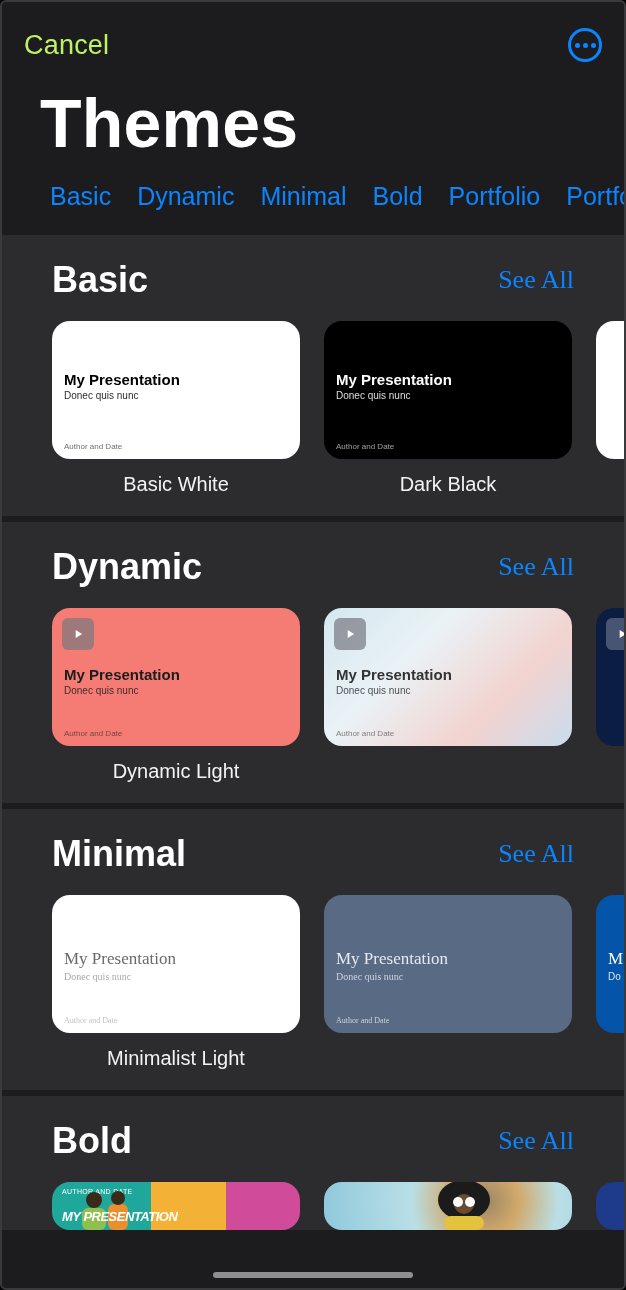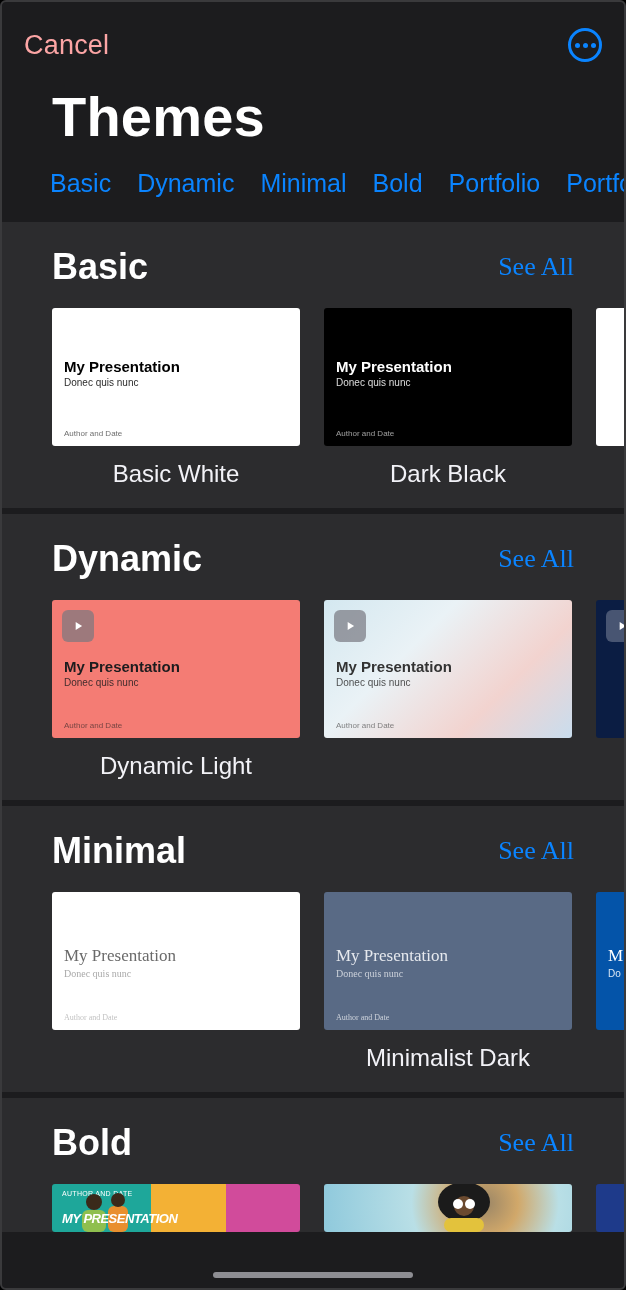--- a/index.html
+++ b/index.html
@@ -9,55 +9,55 @@
     font-family: -apple-system, "SF Pro Text", "Helvetica Neue", Arial, sans-serif;
     color: #fff;
     border: 2px solid #3a3a3c;
     border-radius: 6px;
     position: relative;
   }
   .topbar {
     display: flex; align-items: center; justify-content: space-between;
     padding: 26px 22px 16px 22px;
   }
-  .cancel { color: #fca5a5; font-size: 27px; font-weight: 400; letter-spacing: 0.2px; cursor: pointer; }
+  .cancel { color: #bef264; font-size: 27px; font-weight: 400; letter-spacing: 0.2px; cursor: pointer; }
   .more-circle {
     width: 34px; height: 34px; border: 3px solid #0a84ff; border-radius: 50%;
     display: flex; align-items: center; justify-content: center; cursor: pointer;
   }
   .more-dots { display: flex; gap: 3px; }
   .more-dots span { width: 5px; height: 5px; background: #0a84ff; border-radius: 50%; }
-  .page-title { font-size: 56px; font-weight: 700; padding: 6px 50px 14px 50px; letter-spacing: 0.2px; }
+  .page-title { font-size: 68px; font-weight: 700; padding: 6px 50px 14px 38px; letter-spacing: 0.2px; }
   .catbar {
     display: flex; gap: 26px; overflow: hidden; padding: 6px 0 18px 48px;
   }
   .catbar a { color: #0a84ff; font-size: 25px; cursor: pointer; white-space: nowrap; }
   .section { background: #2c2c2e; padding: 24px 0 20px 0; margin-top: 6px; }
   .section + .section { margin-top: 6px; }
   .sec-head {
     display: flex; align-items: center; justify-content: space-between;
     padding: 0 50px 20px 50px;
   }
   .sec-title { font-size: 36px; font-weight: 700; }
   .see-all { color: #0a84ff; font-size: 26px; cursor: pointer; font-family: Liberation Serif, serif; }
   .row {
     display: flex; gap: 24px; overflow: hidden; padding-left: 50px;
   }
   .theme { width: 248px; flex-shrink: 0; cursor: pointer; }
   .thumb {
-    width: 248px; height: 138px; border-radius: 3px; position: relative;
+    width: 248px; height: 138px; border-radius: 18px; position: relative;
     padding: 10px 12px; display: flex; flex-direction: column; justify-content: flex-end;
     background: #fff; color: #000; overflow: hidden;
   }
   .thumb .t-title { font-size: 15px; font-weight: 700; margin-bottom: 2px; }
   .thumb .t-sub   { font-size: 9px; opacity: .85; margin-bottom: auto; }
   .thumb .t-title, .thumb .t-sub { margin-top: 0; }
   .thumb-content { position: absolute; left: 12px; top: 50px; }
   .thumb .t-foot  { position: absolute; left: 12px; bottom: 8px; font-size: 8px; opacity: .6; }
-  .theme-name { text-align: center; font-size: 24px; color: #f2f2f7; margin-top: 14px; font-weight: 400; }
+  .theme-name { text-align: center; font-size: 20px; color: #f2f2f7; margin-top: 14px; font-weight: 400; }
   .thumb.black { background: #000; color: #fff; }
   .thumb.coral { background: #f47c74; color: #1c1c1e; }
   .thumb.waves { background: linear-gradient(135deg, #d4e8f0 0%, #eaf2f6 35%, #f2d3cf 70%, #c9ddee 100%); color: #333; }
   .thumb.minlight { background: #fff; color: #555; }
   .thumb.minlight .t-title { font-family: Georgia, "Times New Roman", serif; font-weight: 400; font-size: 17px; color: #6a6a6a; }
   .thumb.minlight .t-sub, .thumb.minlight .t-foot { font-family: Georgia, serif; color: #999; }
   .thumb.mindark { background: #596a85; color: #e6e9ee; }
   .thumb.mindark .t-title { font-family: Georgia, "Times New Roman", serif; font-weight: 400; font-size: 17px; }
   .thumb.mindark .t-sub, .thumb.mindark .t-foot { font-family: Georgia, serif; opacity:.8; }
   .thumb.minblue { background: #0454a9; color: #fff; }
@@ -197,30 +197,30 @@
   </div>
   <div class="row">
     <div class="theme">
       <div class="thumb minlight">
         <div class="thumb-content" style="top:54px;">
           <div class="t-title">My Presentation</div>
           <div class="t-sub">Donec quis nunc</div>
         </div>
         <div class="t-foot">Author and Date</div>
       </div>
+      <div class="theme-name">Minimalist Light</div>
     </div>
     <div class="theme">
       <div class="thumb mindark">
         <div class="thumb-content" style="top:54px;">
           <div class="t-title">My Presentation</div>
           <div class="t-sub">Donec quis nunc</div>
         </div>
         <div class="t-foot">Author and Date</div>
       </div>
-      <div class="theme-name">Minimalist Dark</div>
     </div>
     <div class="theme">
       <div class="thumb minblue">
         <div class="thumb-content" style="top:54px;">
           <div class="t-title" style="font-family:Georgia,serif;font-weight:400;font-size:17px;">M</div>
           <div class="t-sub" style="font-family:Liberation Sans, sans-serif;">Do</div>
         </div>
       </div>
     </div>
   </div>

